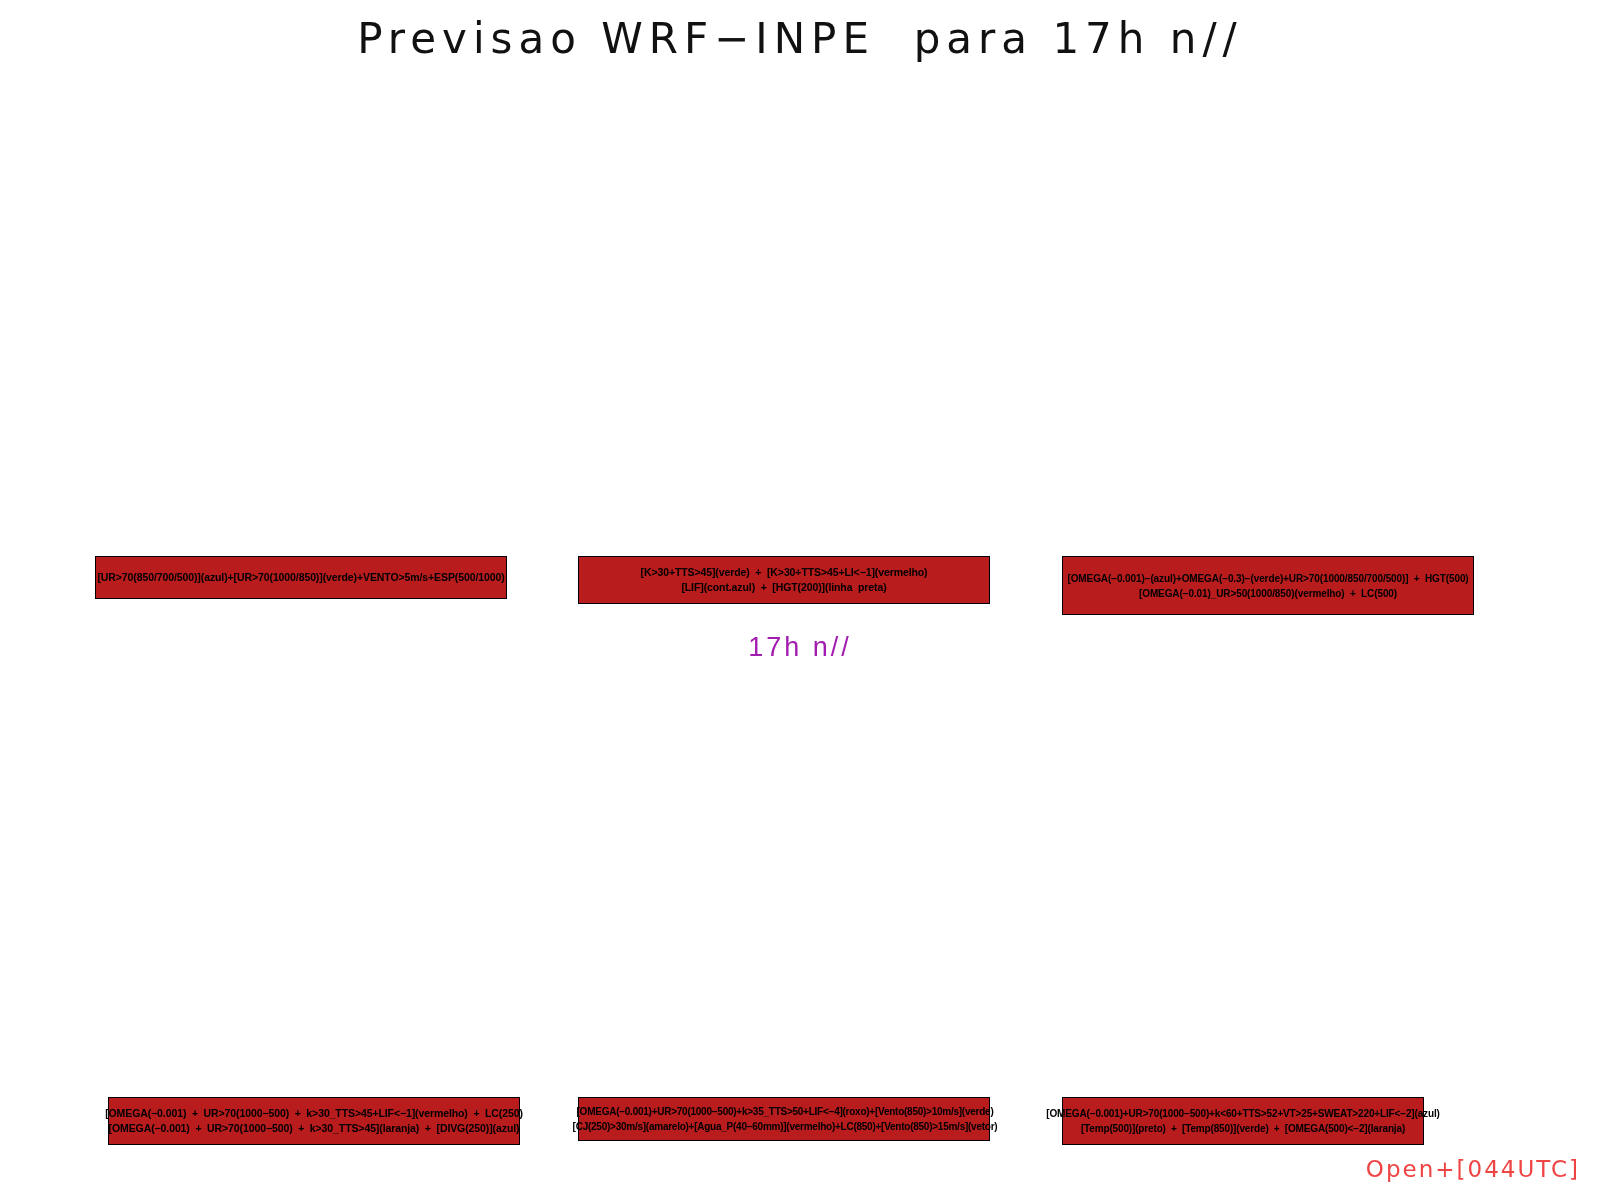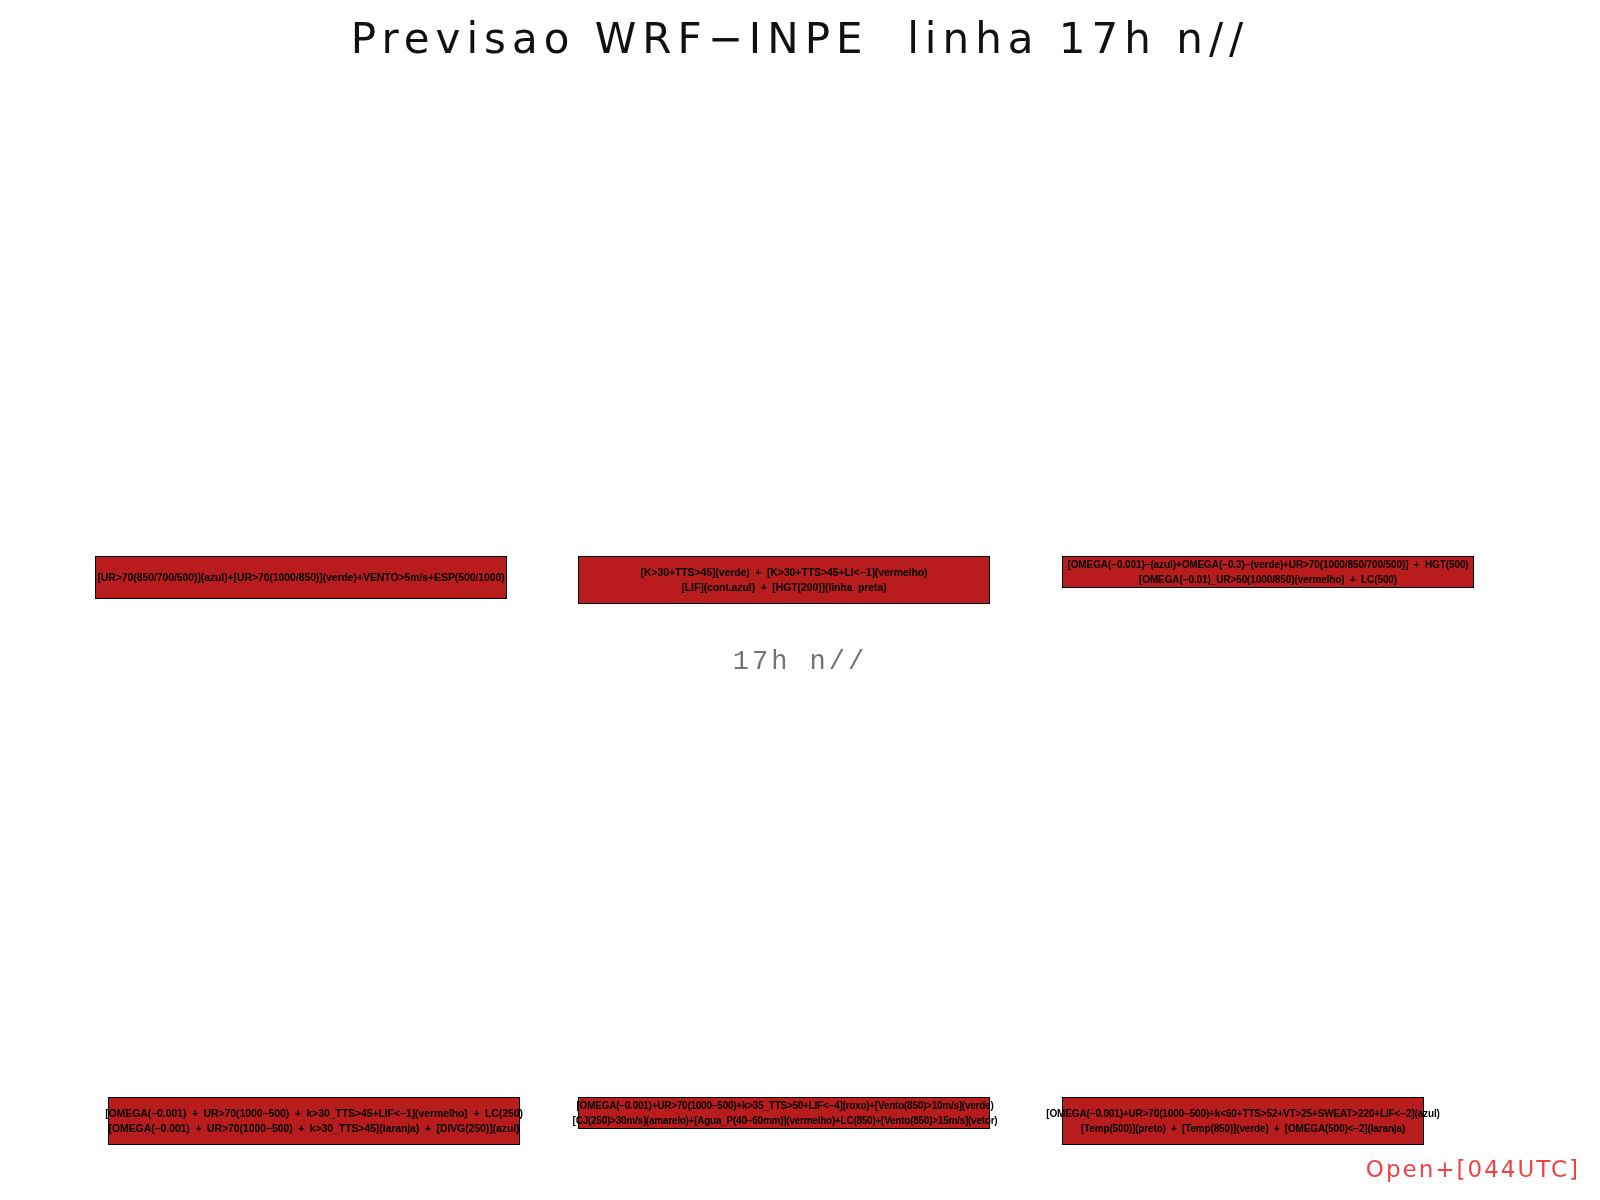--- a/index.html
+++ b/index.html
@@ -31,26 +31,25 @@
     white-space: pre;
   }
 
   
   #mid-caption {
     position: absolute;
     top: 632px;
     left: 0;
     width: 1600px;
     text-align: center;
-    font-family: Liberation Mono, monospace;
+    font-family: Liberation Sans, sans-serif;
     font-size: 27px;
     letter-spacing: 3px;
-    color: #737373;
+    color: #a21caf;
     white-space: pre;
-    margin-top: 15px;
   }
 
   
   #bottom-stamp {
     position: absolute;
     top: 1156px;
     left: 1140px;
     width: 440px;
     text-align: right;
     font-family: "DejaVu Sans", sans-serif;
@@ -79,36 +78,36 @@
     line-height: 15px;
     letter-spacing: -0.1px;
     color: #000000;
     white-space: pre;
     text-align: center;
   }
 
   
   #legend-top-left   { left: 95px;  top: 556px; width: 412px; height: 43px; }
   #legend-top-center { left: 578px; top: 556px; width: 412px; height: 48px; }
-  #legend-top-right  { left: 1062px;top: 556px; width: 412px; height: 32px; }
+  #legend-top-right  { left: 1062px;top: 556px; width: 412px; height: 59px; }
 
   
   #legend-bottom-left   { left: 108px;  top: 1097px; width: 412px; height: 48px; }
-  #legend-bottom-center { left: 578px; top: 1097px; width: 412px; height: 32px; padding-left: 8px; }
+  #legend-bottom-center { left: 578px; top: 1097px; width: 412px; height: 44px; padding-left: 8px; }
   #legend-bottom-right  { left: 1062px;top: 1097px; width: 362px; height: 48px; }
 
   
   #legend-bottom-center .legend-line { font-size: 10px; letter-spacing: -0.25px; }
   #legend-bottom-right  .legend-line { font-size: 10px; letter-spacing: -0.15px; }
   #legend-top-right     .legend-line { font-size: 10px; letter-spacing: -0.1px; }
 </style>
 </head>
 <body>
 
-<div id="main-title">Previsao WRF−INPE  linha 17h n//</div>
+<div id="main-title">Previsao WRF−INPE  para 17h n//</div>
 
 <div class="legend-box" id="legend-top-left">
   <div class="legend-line">[UR&gt;70(850/700/500)](azul)+[UR&gt;70(1000/850)](verde)+VENTO&gt;5m/s+ESP(500/1000)</div>
   <div class="legend-line"></div>
 </div>
 
 <div class="legend-box" id="legend-top-center">
   <div class="legend-line">[K&gt;30+TTS&gt;45](verde)  +  [K&gt;30+TTS&gt;45+LI&lt;−1](vermelho)</div>
   <div class="legend-line">[LIF](cont.azul)  +  [HGT(200)](linha  preta)</div>
 </div>

